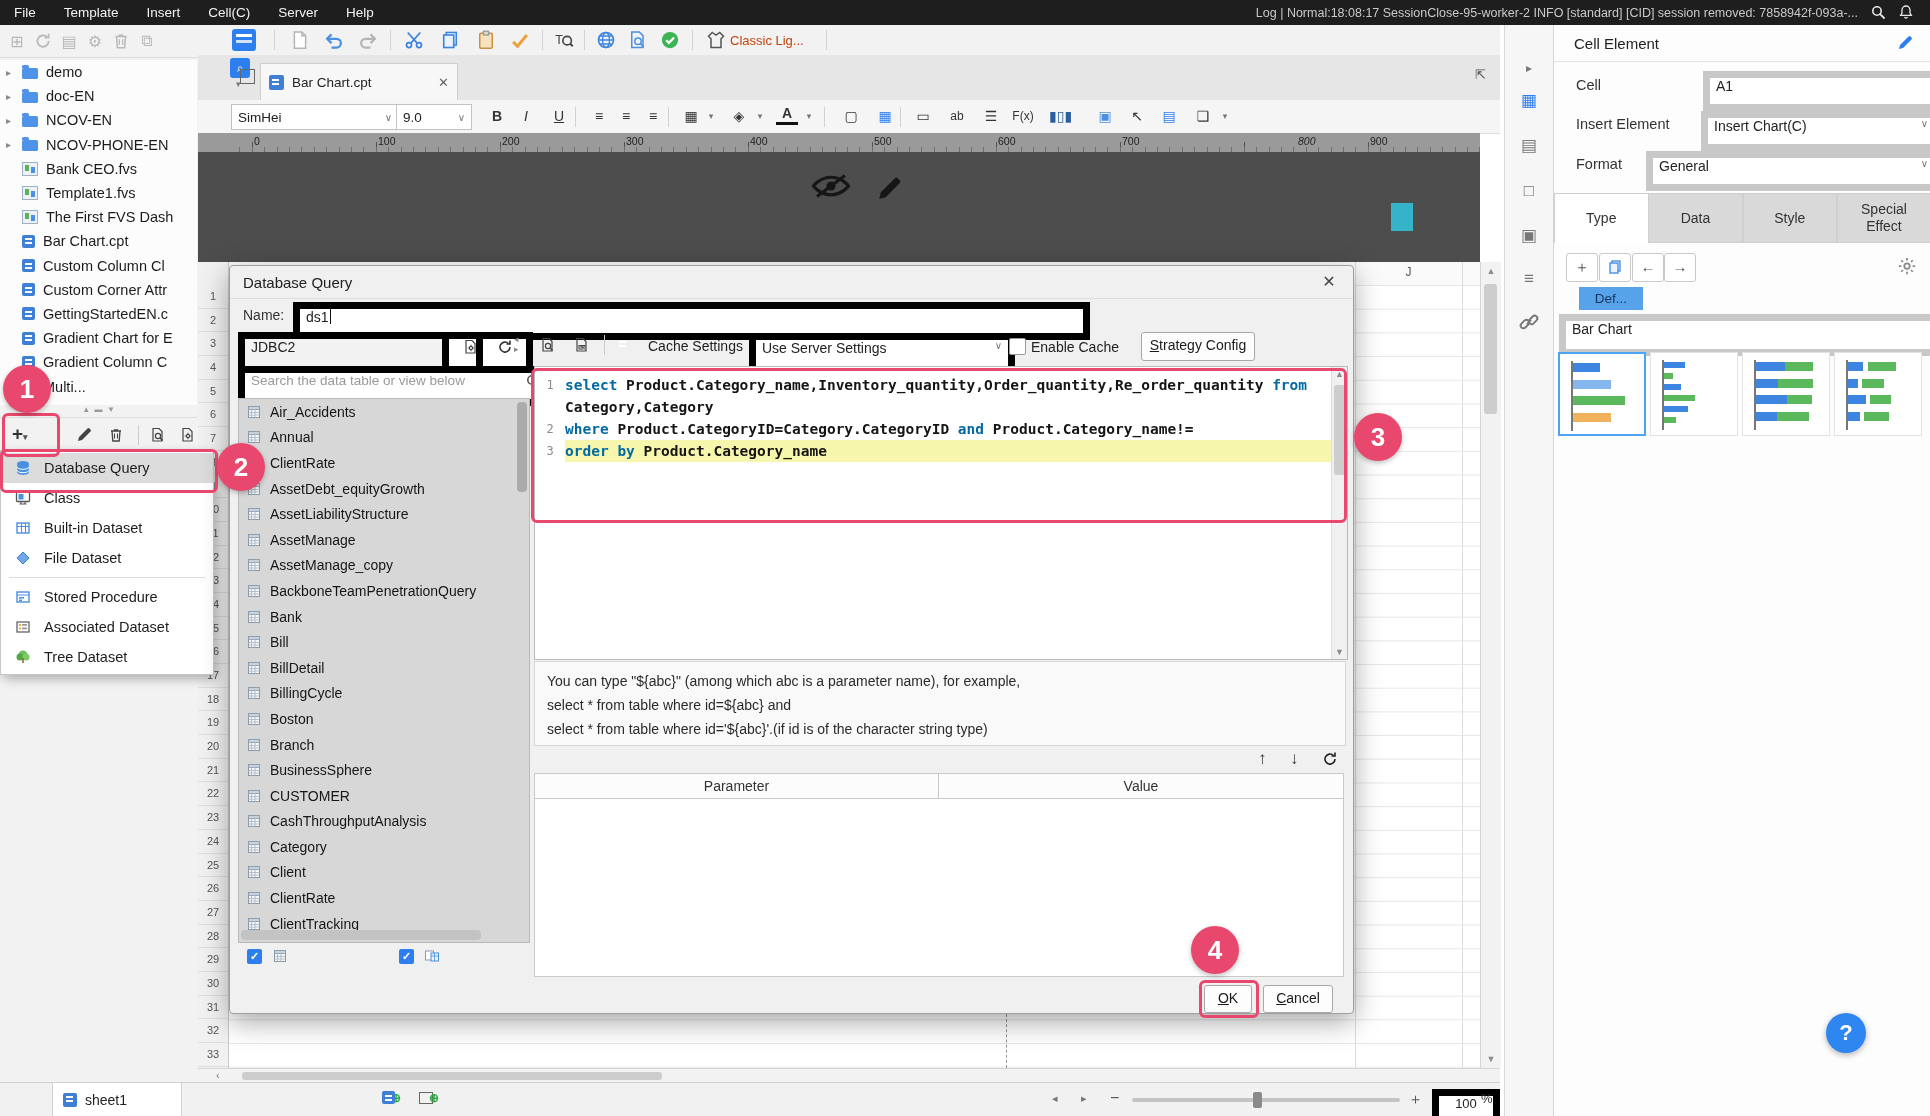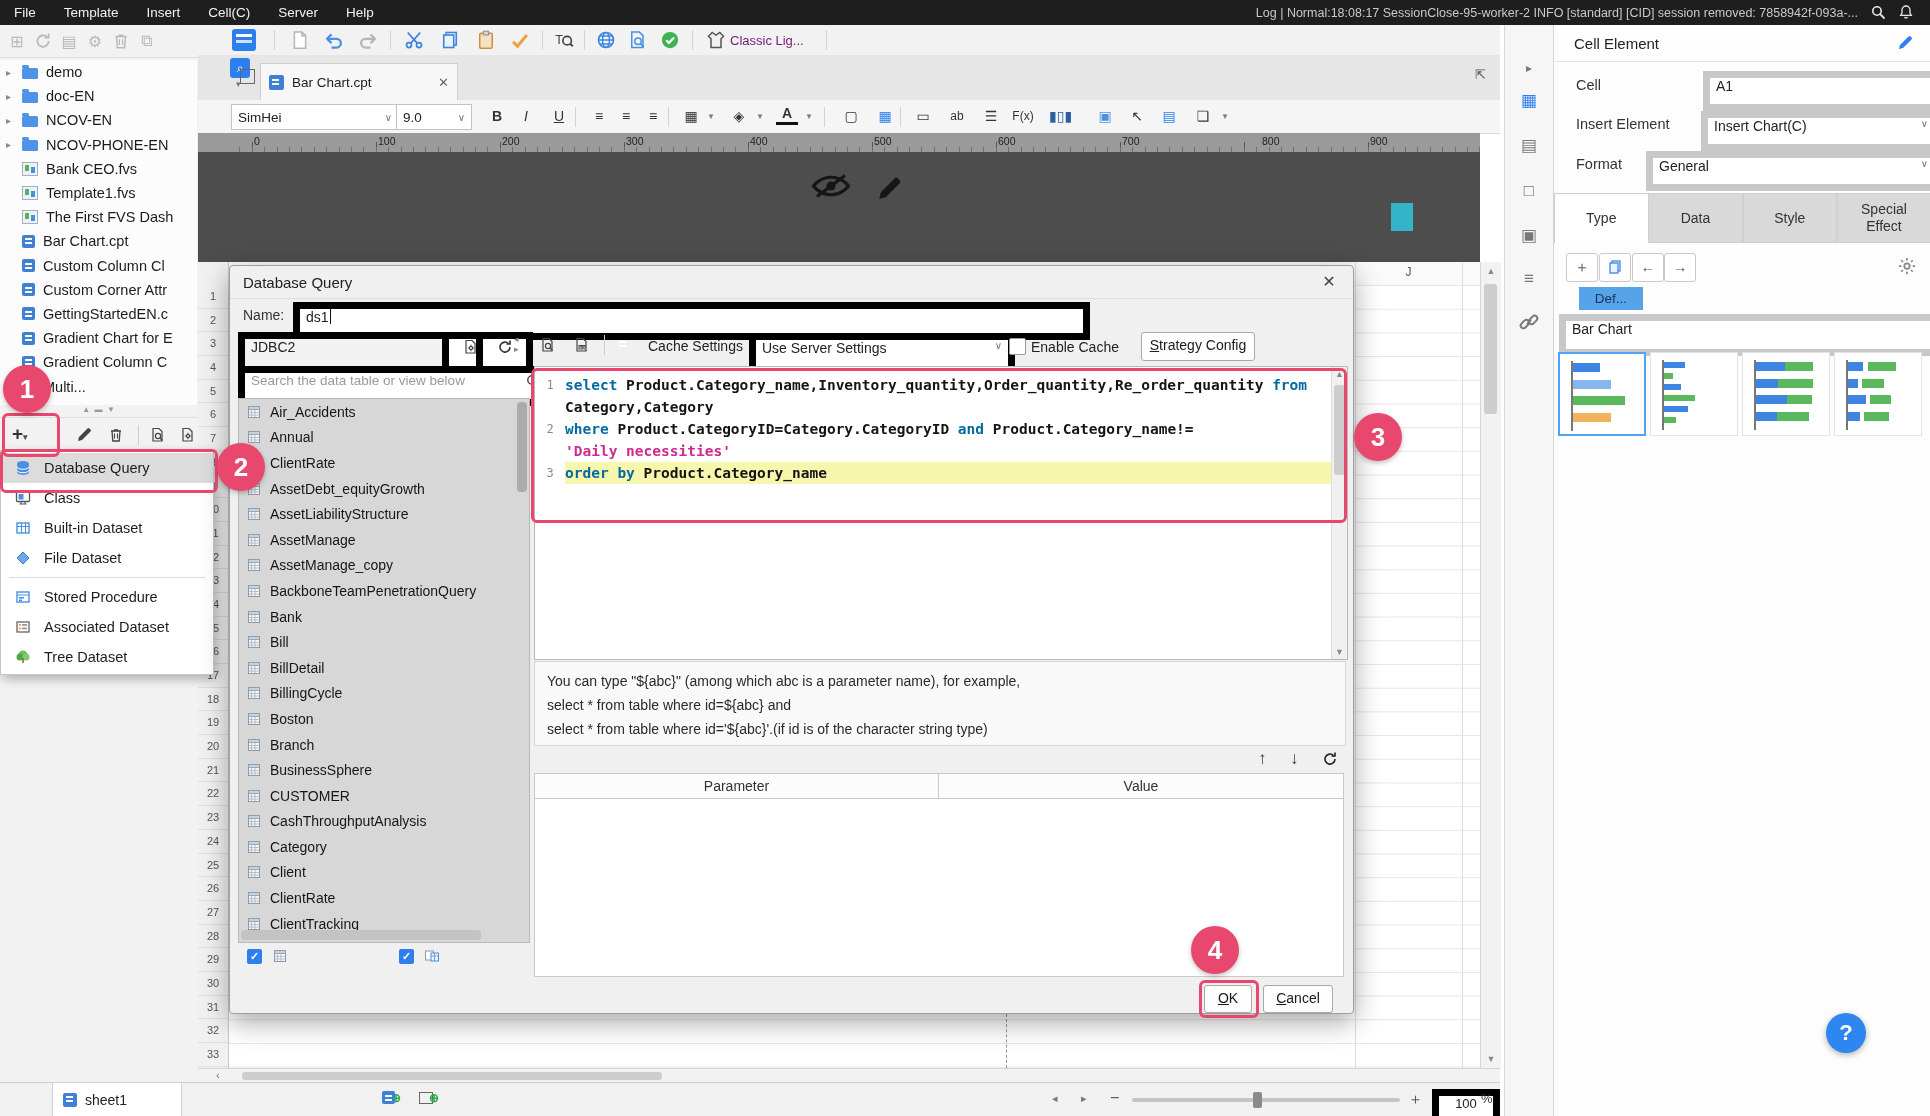--- a/index.html
+++ b/index.html
@@ -420,21 +420,21 @@
           <circle cx="8" cy="8" r="6.5" fill="#3cb454"></circle>
           <path d="M5 8.2l2.1 2.1L11.3 6" stroke="#fff" stroke-width="1.8" fill="none"></path>
         </svg>
       </span>
     <span class="tb-sep" style="left:494px"></span>
     <span class="tb-ic i20" style="left:508px">
         <svg viewBox="0 0 16 16">
           <path d="M5 2l3 2 3-2 3 3-2 2v7H4V7L2 5z" fill="none" stroke="#555" stroke-width="1.2"></path>
         </svg>
       </span>
-    <span class="abs" style="left:532px;top:8px;font-size:13px;color:#701a75">Classic Lig...</span>
+    <span class="abs" style="left:532px;top:8px;font-size:13px;color:#c2410c">Classic Lig...</span>
     <span class="tb-sep" style="left:628px"></span>
   </div>
 
   <div id="tab-row" class="abs">
     <span class="abs" style="left:32px;top:3px;width:20px;height:20px;background:#2d7ff0;border-radius:3px;color:#fff;text-align:center;line-height:20px;font-size:12px">⌕</span>
     <span class="abs" style="left:38px;top:24px;font-size:9px;color:#777">▾</span>
     <span class="abs" style="left:66px;top:-32px"></span>
     <span class="abs" style="left:40px;top:17px"></span>
     <span class="abs" style="left:41px"></span>
 
@@ -500,21 +500,21 @@
       <span class="ruler-num" style="left: 398px;">300</span>
       <span style="position: absolute; left: 396px; bottom: 0px; width: 1px; height: 10px; background: rgb(85, 85, 85);"></span>
       <span class="ruler-num" style="left: 522px;">400</span>
       <span style="position: absolute; left: 520px; bottom: 0px; width: 1px; height: 10px; background: rgb(85, 85, 85);"></span>
       <span class="ruler-num" style="left: 646px;">500</span>
       <span style="position: absolute; left: 644px; bottom: 0px; width: 1px; height: 10px; background: rgb(85, 85, 85);"></span>
       <span class="ruler-num" style="left: 770px;">600</span>
       <span style="position: absolute; left: 768px; bottom: 0px; width: 1px; height: 10px; background: rgb(85, 85, 85);"></span>
       <span class="ruler-num" style="left: 894px;">700</span>
       <span style="position: absolute; left: 892px; bottom: 0px; width: 1px; height: 10px; background: rgb(85, 85, 85);"></span>
-      <span class="ruler-num" style="left: 1034px;">800</span>
+      <span class="ruler-num" style="left: 1070px; font-style: italic;">800</span>
       <span style="position: absolute; left: 1016px; bottom: 0px; width: 1px; height: 10px; background: rgb(85, 85, 85);"></span>
       <span class="ruler-num" style="left: 1142px;">900</span>
       <span style="position: absolute; left: 1140px; bottom: 0px; width: 1px; height: 10px; background: rgb(85, 85, 85);"></span>
     </div>
   <div id="canvas-dark" class="abs">
     <span class="abs" style="left:612px;top:20px;width:42px;height:30px;color:#161616"><svg viewBox="0 0 24 16">
           <path d="M2 8s3.5-5 10-5 10 5 10 5-3.5 5-10 5S2 8 2 8z" fill="none" stroke="currentColor" stroke-width="1.8"></path>
           <circle cx="12" cy="8" r="2.6" fill="currentColor"></circle>
           <path d="M4 14L20 2" stroke="currentColor" stroke-width="1.8"></path>
         </svg></span>
@@ -898,24 +898,20 @@
             <span class="sql-code"><span class="kw">select</span><span class="pl"> Product.Category_name,Inventory_quantity,Order_quantity,Re_order_quantity </span><span class="kw">from</span></span>
           </div>
           <div class="sql-row">
             <span class="sql-no"></span>
             <span class="sql-code"><span class="pl">Category,Category</span></span>
           </div>
           <div class="sql-row">
             <span class="sql-no">2</span>
             <span class="sql-code"><span class="kw">where</span><span class="pl"> Product.CategoryID=Category.CategoryID </span><span class="kw">and</span><span class="pl"> Product.Category_name!=</span></span>
           </div>
-          <div class="sql-row">
-            <span class="sql-no"></span>
-            <span class="sql-code"><span class="str">'Daily necessities'</span></span>
-          </div>
           <div class="sql-row hl">
             <span class="sql-no">3</span>
             <span class="sql-code"><span class="kw">order</span><span class="pl"> </span><span class="kw">by</span><span class="pl"> Product.Category_name</span></span>
           </div>
         </div>
       <div id="sql-sb">
         <span class="sb-arrow" style="top:2px">▲</span>
         <div class="sb-thumb" style="left:2px;top:18px;width:11px;height:90px"></div>
         <span class="sb-arrow" style="bottom:2px">▼</span>
       </div>

